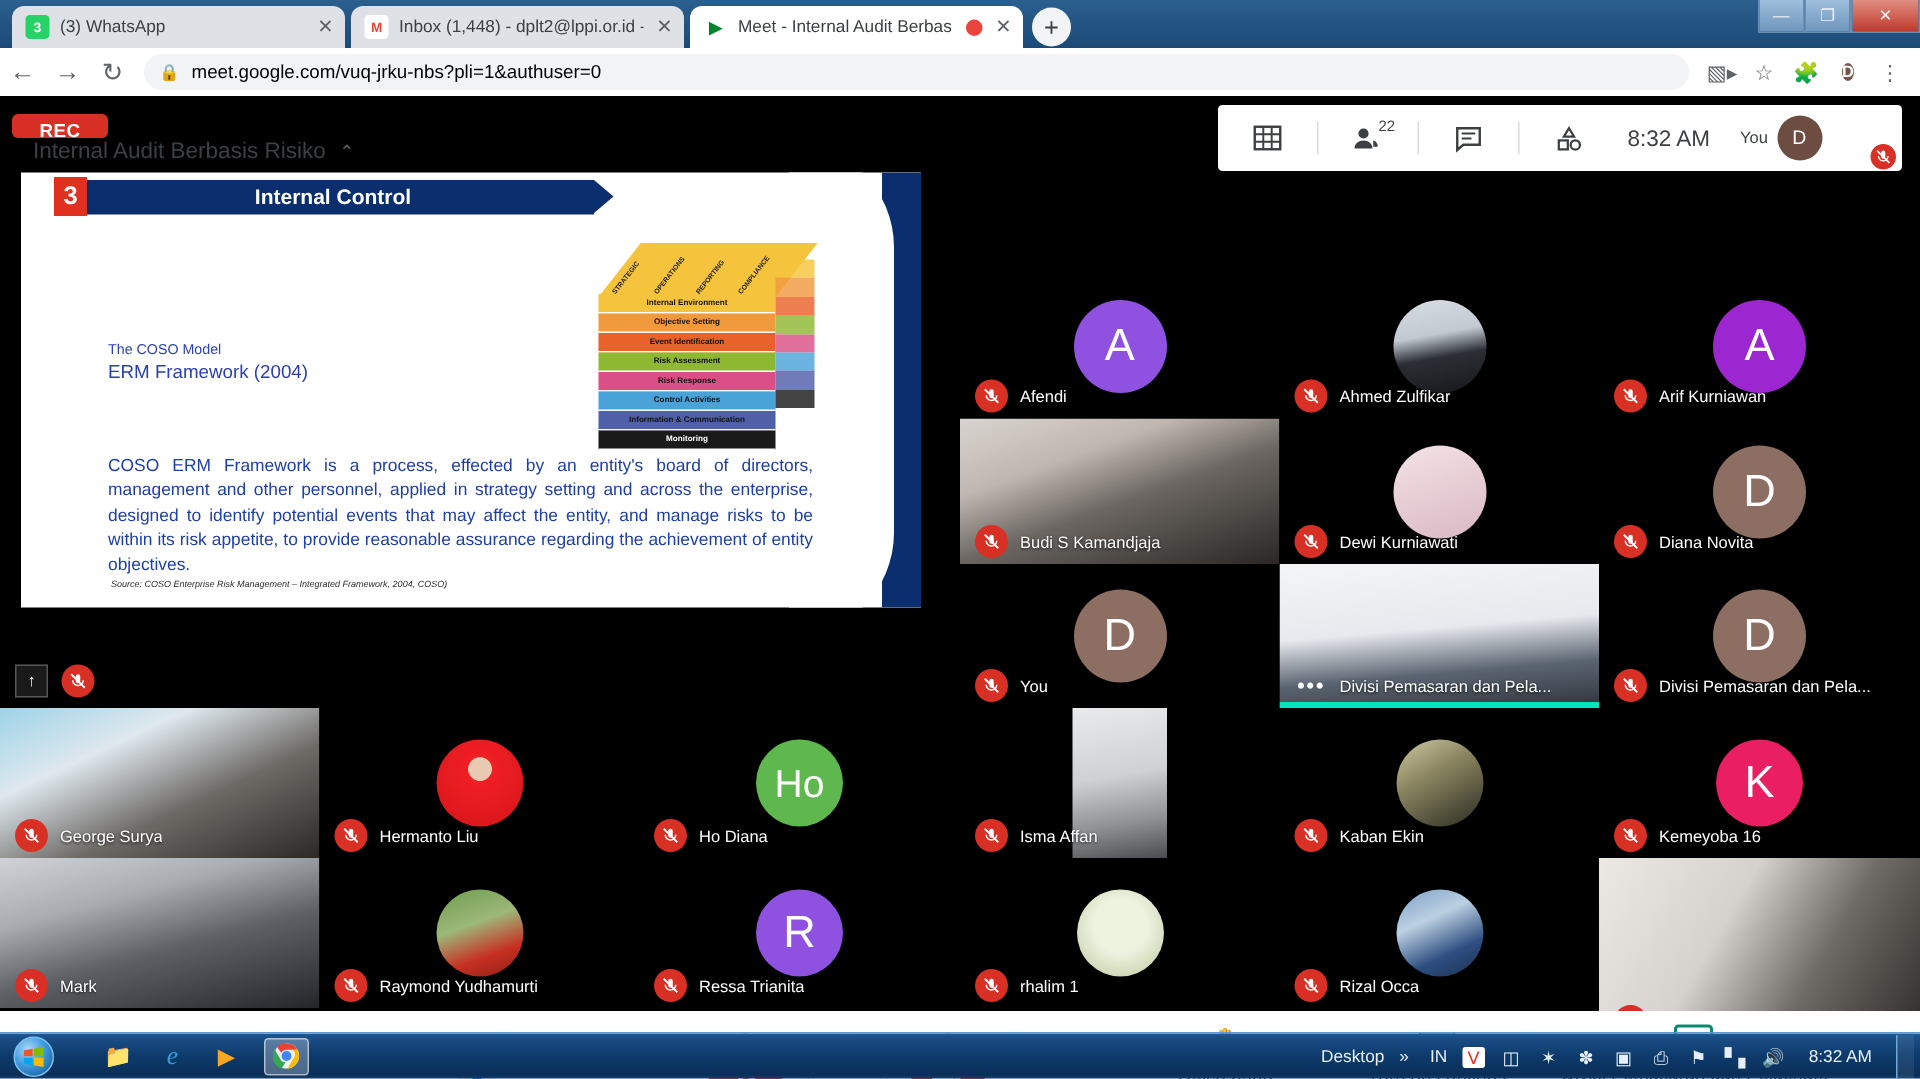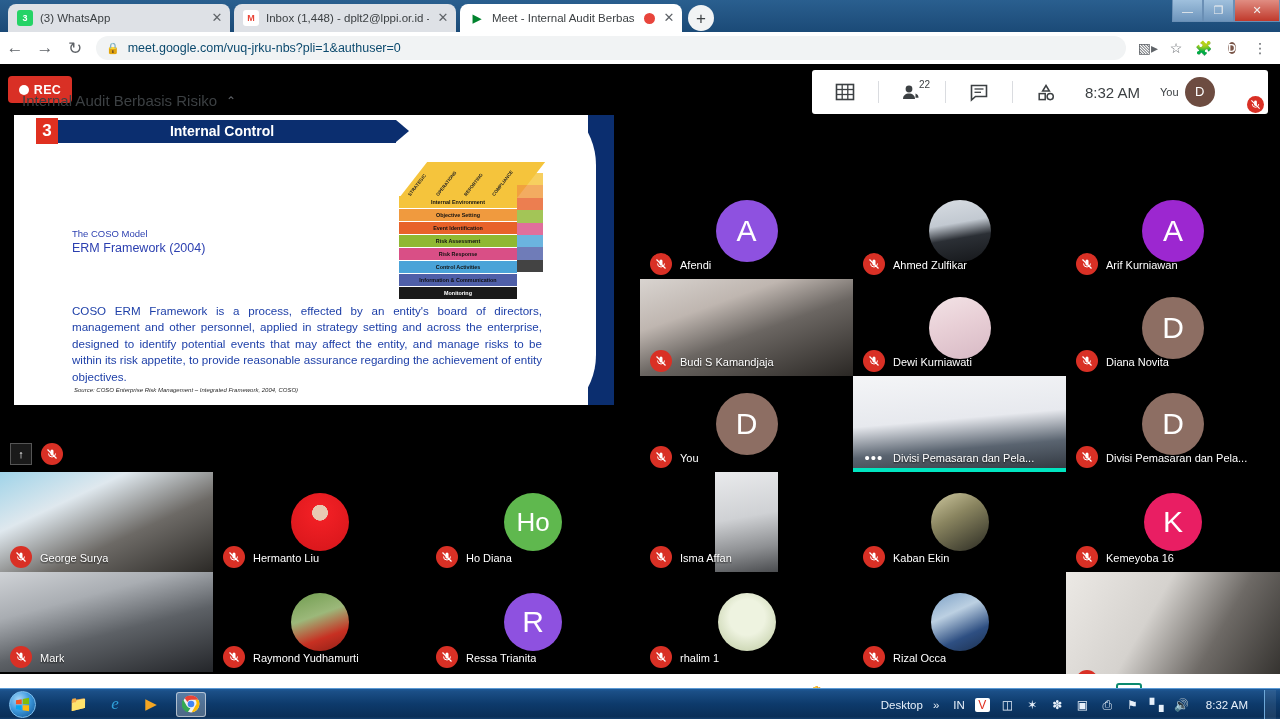--- a/index.html
+++ b/index.html
@@ -72,43 +72,43 @@
   }
   .navicon {
     width: 30px; text-align: center; font-size: 17px; color: #5f6368;
     flex: 0 0 30px;
   }
   .urlbox {
     flex: 1 1 auto; height: 24px; background: #f1f3f4; border-radius: 12px;
     margin: 0 8px 0 6px; display: flex; align-items: center; padding: 0 10px;
     gap: 8px;
   }
-  .urlbox .url { font-size: 12.5px; color: #0c4a6e; }
+  .urlbox .url { font-size: 12.5px; color: #000000; }
   .omni-right { display: flex; align-items: center; gap: 0; padding-right: 6px; }
   .omni-right > div {
     width: 28px; text-align: center; font-size: 14px; color: #5f6368;
   }
   .avatar-circle {
     width: 20px; height: 20px; border-radius: 50%; background: #795548;
     color: #fff; font-size: 11px; line-height: 20px; text-align: center;
     font-weight: bold;
   }
 
   
   .meet {
     position: absolute; left: 0; top: 64px; width: 1280px; height: 624px;
     background: #000;
   }
   .meet-header {
     position: absolute; left: 0; top: 0; width: 1280px; height: 50px;
   }
   .rec-pill {
     position: absolute; left: 8px; top: 12px;
-    width: 64px; height: 27px; background: #d93025; border-radius: 4px;
-    display: flex; align-items: center; justify-content: center; gap: 5px;
+    width: 64px; height: 16px; background: #d93025; border-radius: 4px;
+    display: flex; align-items: center; justify-content: center; gap: 5px; flex-direction: column;
   }
   .rec-pill .dot { width: 10px; height: 10px; border-radius: 50%; background: #fff; }
   .rec-pill .lbl { font-size: 12.5px; color: #fff; font-weight: bold; letter-spacing: .3px; }
   .presenter-ava {
     position: absolute; left: 94px; top: 72px;
     width: 34px; height: 34px; border-radius: 50%; background: #6d4c41;
     color: #fff; font-size: 15px; text-align: center; line-height: 34px;
   }
   .presenting-text {
     position: absolute; left: 142px; top: 77px;

